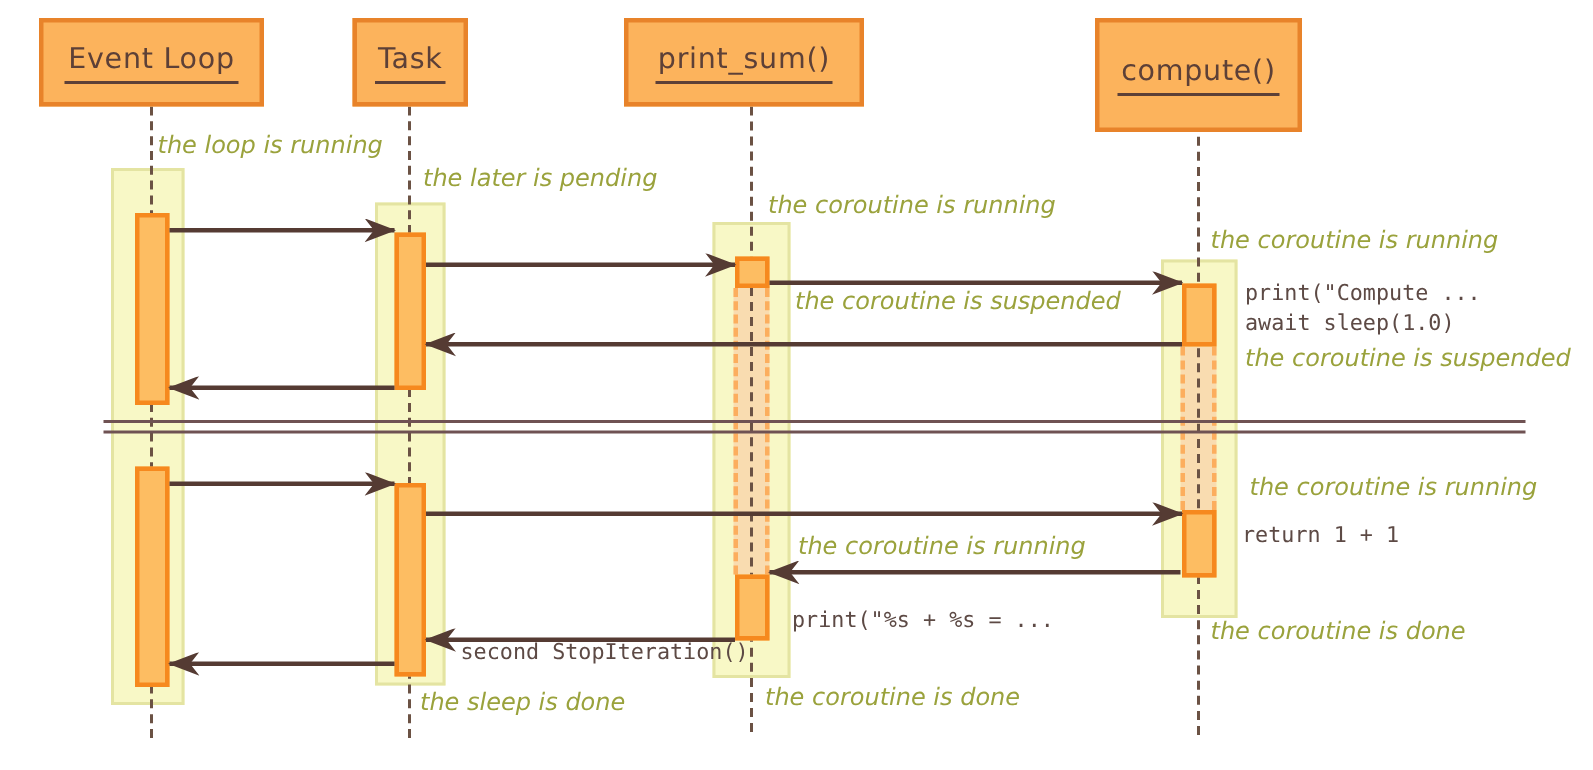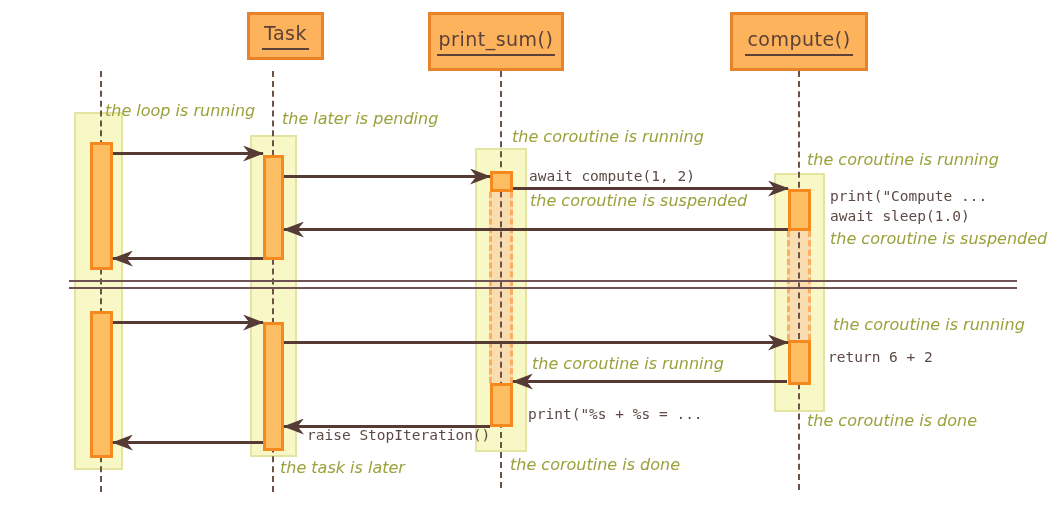--- a/index.html
+++ b/index.html
@@ -42,27 +42,30 @@
   .state{position:absolute;font-style:italic;font-size:16px;color:var(--state-text);
     white-space:nowrap;line-height:1;z-index:6;}
   .code{position:absolute;font-family:"DejaVu Sans Mono",monospace;font-size:14.5px;
     color:var(--code-text);white-space:nowrap;line-height:1;z-index:6;}
 </style>
 </head>
 <body>
 
 <div id="canvas">
 
-  <div class="participant" style="left:247px;top:12px;width:77px;height:48px">
+  <div class="participant" style="left:26px;top:12px;width:150px;height:59px">
+    <span class="ul">Event Loop</span>
+  </div>
+  <div class="participant" style="left:235px;top:12px;width:77px;height:59px">
     <span class="ul">Task</span>
   </div>
-  <div class="participant" style="left:428px;top:12px;width:136px;height:59px">
+  <div class="participant" style="left:416px;top:12px;width:160px;height:59px">
     <span class="ul">print_sum()</span>
   </div>
-  <div class="participant" style="left:730px;top:12px;width:138px;height:59px">
+  <div class="participant" style="left:730px;top:12px;width:138px;height:76px">
     <span class="ul">compute()</span>
   </div>
 
   <div class="band" style="left:74px;top:112px;width:49px;height:358px"></div>
   <div class="band" style="left:250px;top:135px;width:47px;height:322px"></div>
   <div class="band" style="left:475px;top:148px;width:52px;height:304px"></div>
   <div class="band" style="left:774px;top:173px;width:51px;height:239px"></div>
 
   <div class="suspended" style="left:489px;top:192px;width:24px;height:191px"></div>
   <div class="suspended" style="left:787px;top:231px;width:24px;height:109px"></div>
@@ -108,32 +111,31 @@
   <div class="arrow left" style="left:284px;top:425px;width:206px">
       <i class="head"></i>
     </div>
   <div class="arrow left" style="left:113px;top:441px;width:150px">
       <i class="head"></i>
     </div>
 
   <div class="divline" style="left:69px;top:280px;width:948px"></div>
   <div class="divline" style="left:69px;top:287px;width:948px"></div>
 
-  <div class="state" style="left:105px;top:103px">the loop is running</div>
+  <div class="state" style="left:105px;top:89px">the loop is running</div>
   <div class="state" style="left:282px;top:111px">the later is pending</div>
   <div class="state" style="left:512px;top:129px">the coroutine is running</div>
   <div class="state" style="left:807px;top:152px">the coroutine is running</div>
   <div class="state" style="left:530px;top:193px">the coroutine is suspended</div>
   <div class="state" style="left:830px;top:231px">the coroutine is suspended</div>
   <div class="state" style="left:833px;top:317px">the coroutine is running</div>
   <div class="state" style="left:532px;top:356px">the coroutine is running</div>
   <div class="state" style="left:807px;top:413px">the coroutine is done</div>
   <div class="state" style="left:510px;top:457px">the coroutine is done</div>
-  <div class="state" style="left:280px;top:460px">the task is later</div>
+  <div class="state" style="left:280px;top:460px">the sleep is done</div>
 
-  <div class="code" style="left:529px;top:169px">await compute(1, 2)</div>
   <div class="code" style="left:830px;top:189px">print("Compute ...</div>
   <div class="code" style="left:830px;top:209px">await sleep(1.0)</div>
-  <div class="code" style="left:828px;top:350px">return 6 + 2</div>
+  <div class="code" style="left:828px;top:350px">return 1 + 1</div>
   <div class="code" style="left:528px;top:407px">print("%s + %s = ...</div>
-  <div class="code" style="left:307px;top:428px">raise StopIteration()</div>
+  <div class="code" style="left:307px;top:428px">second StopIteration()</div>
 
 </div>
 
 </body></html>

